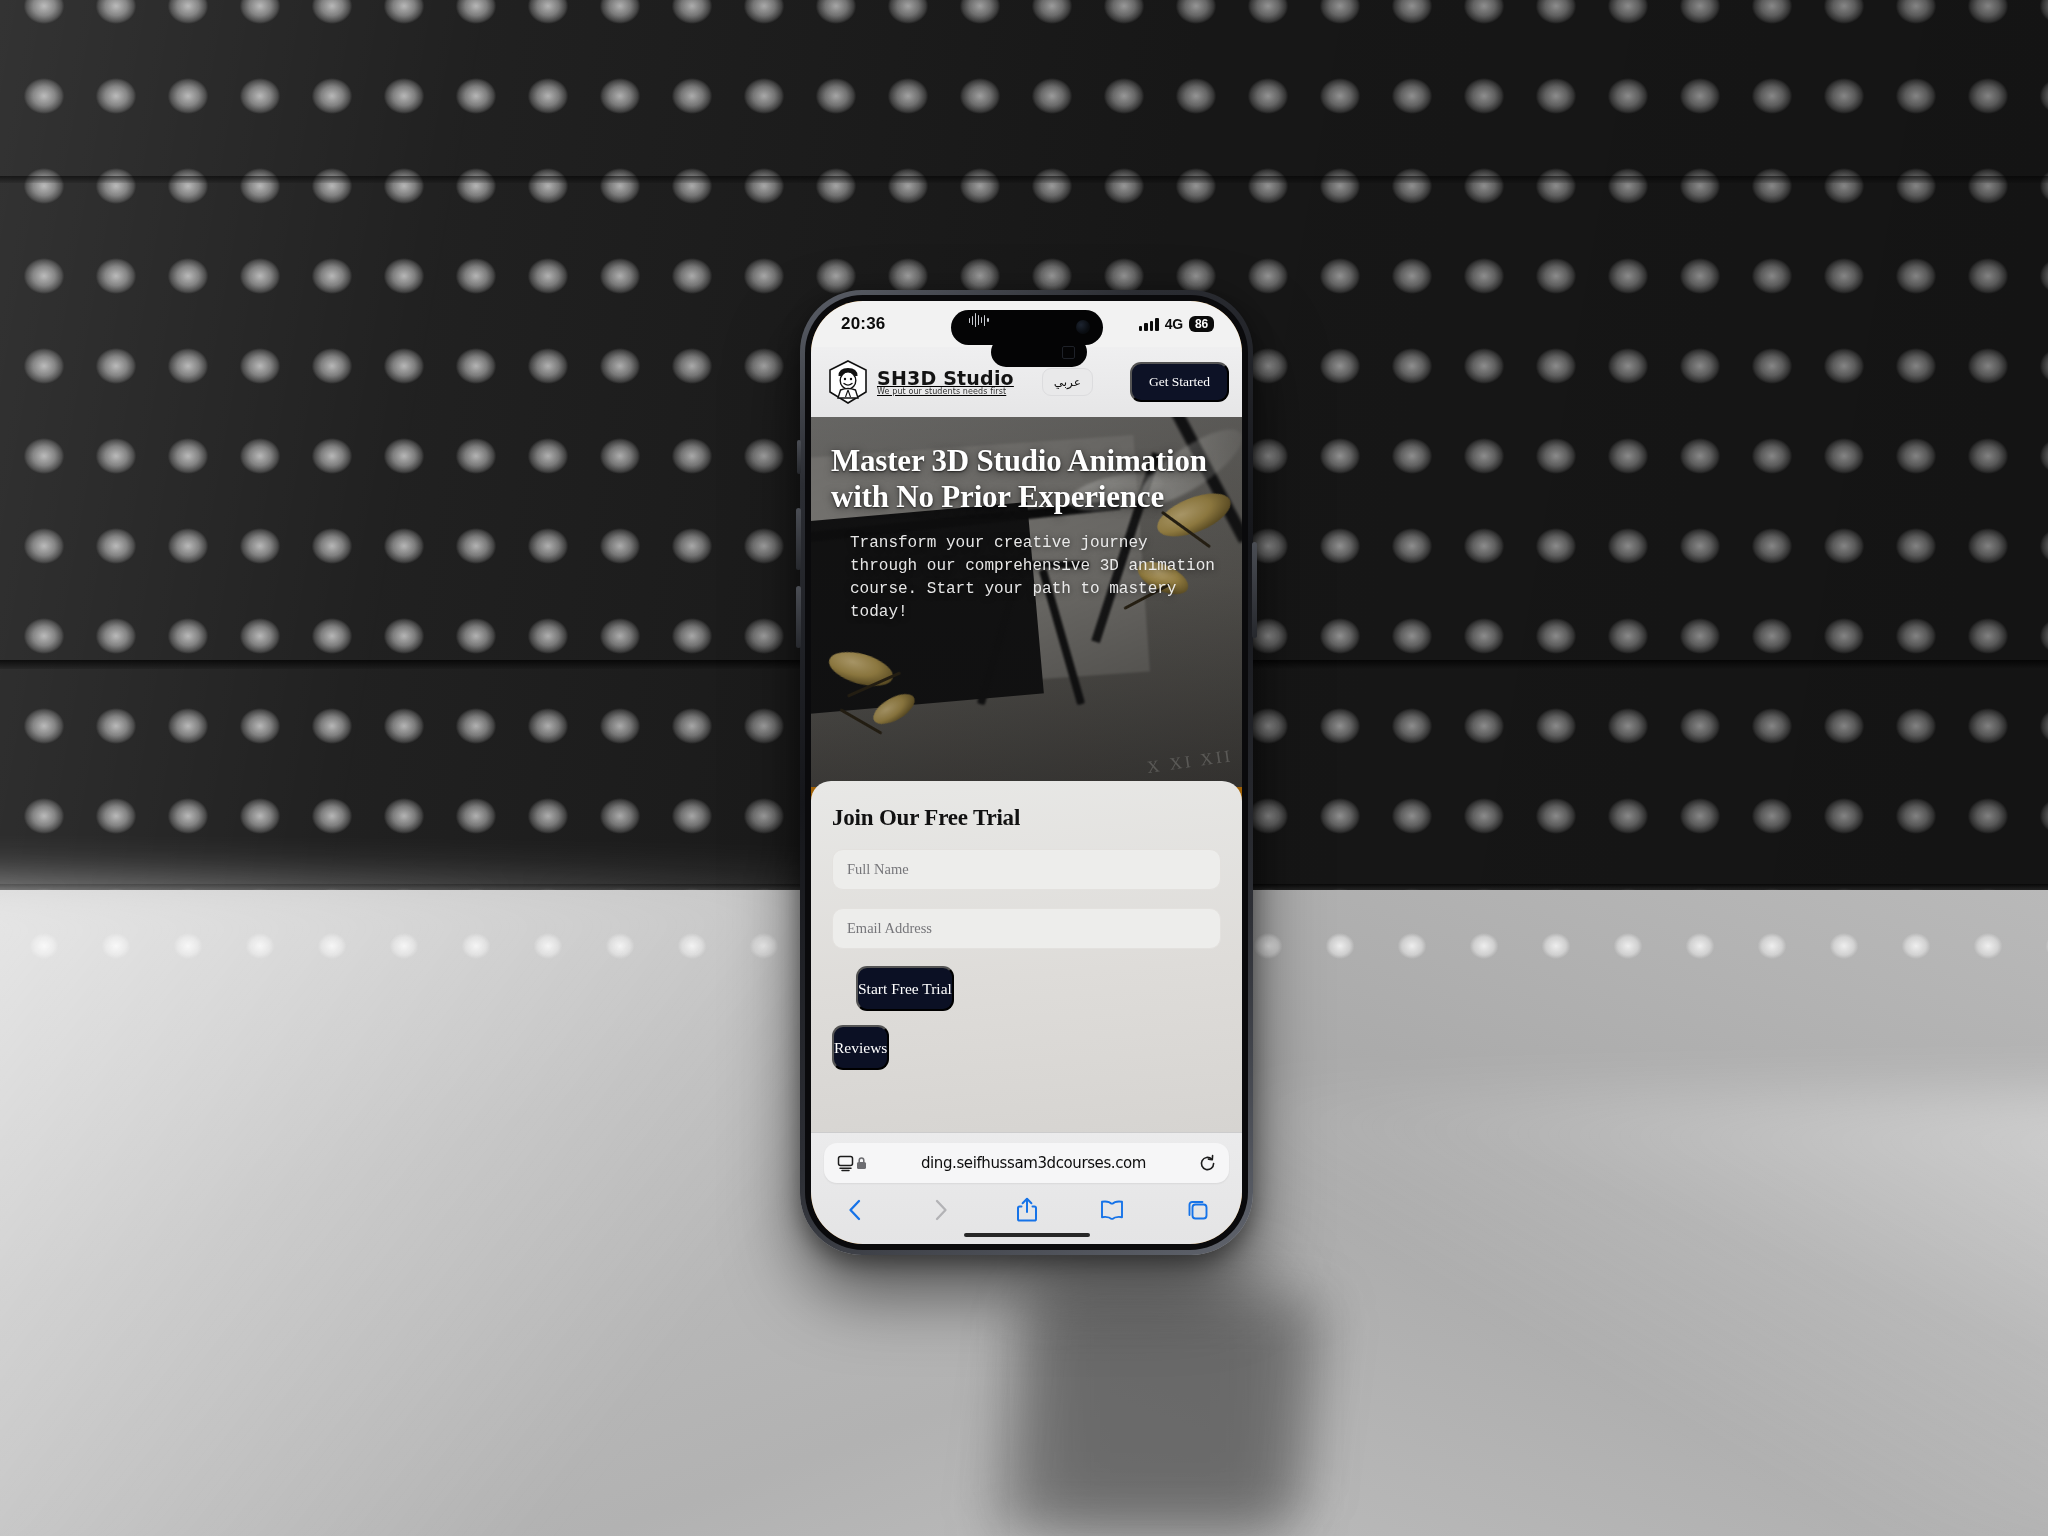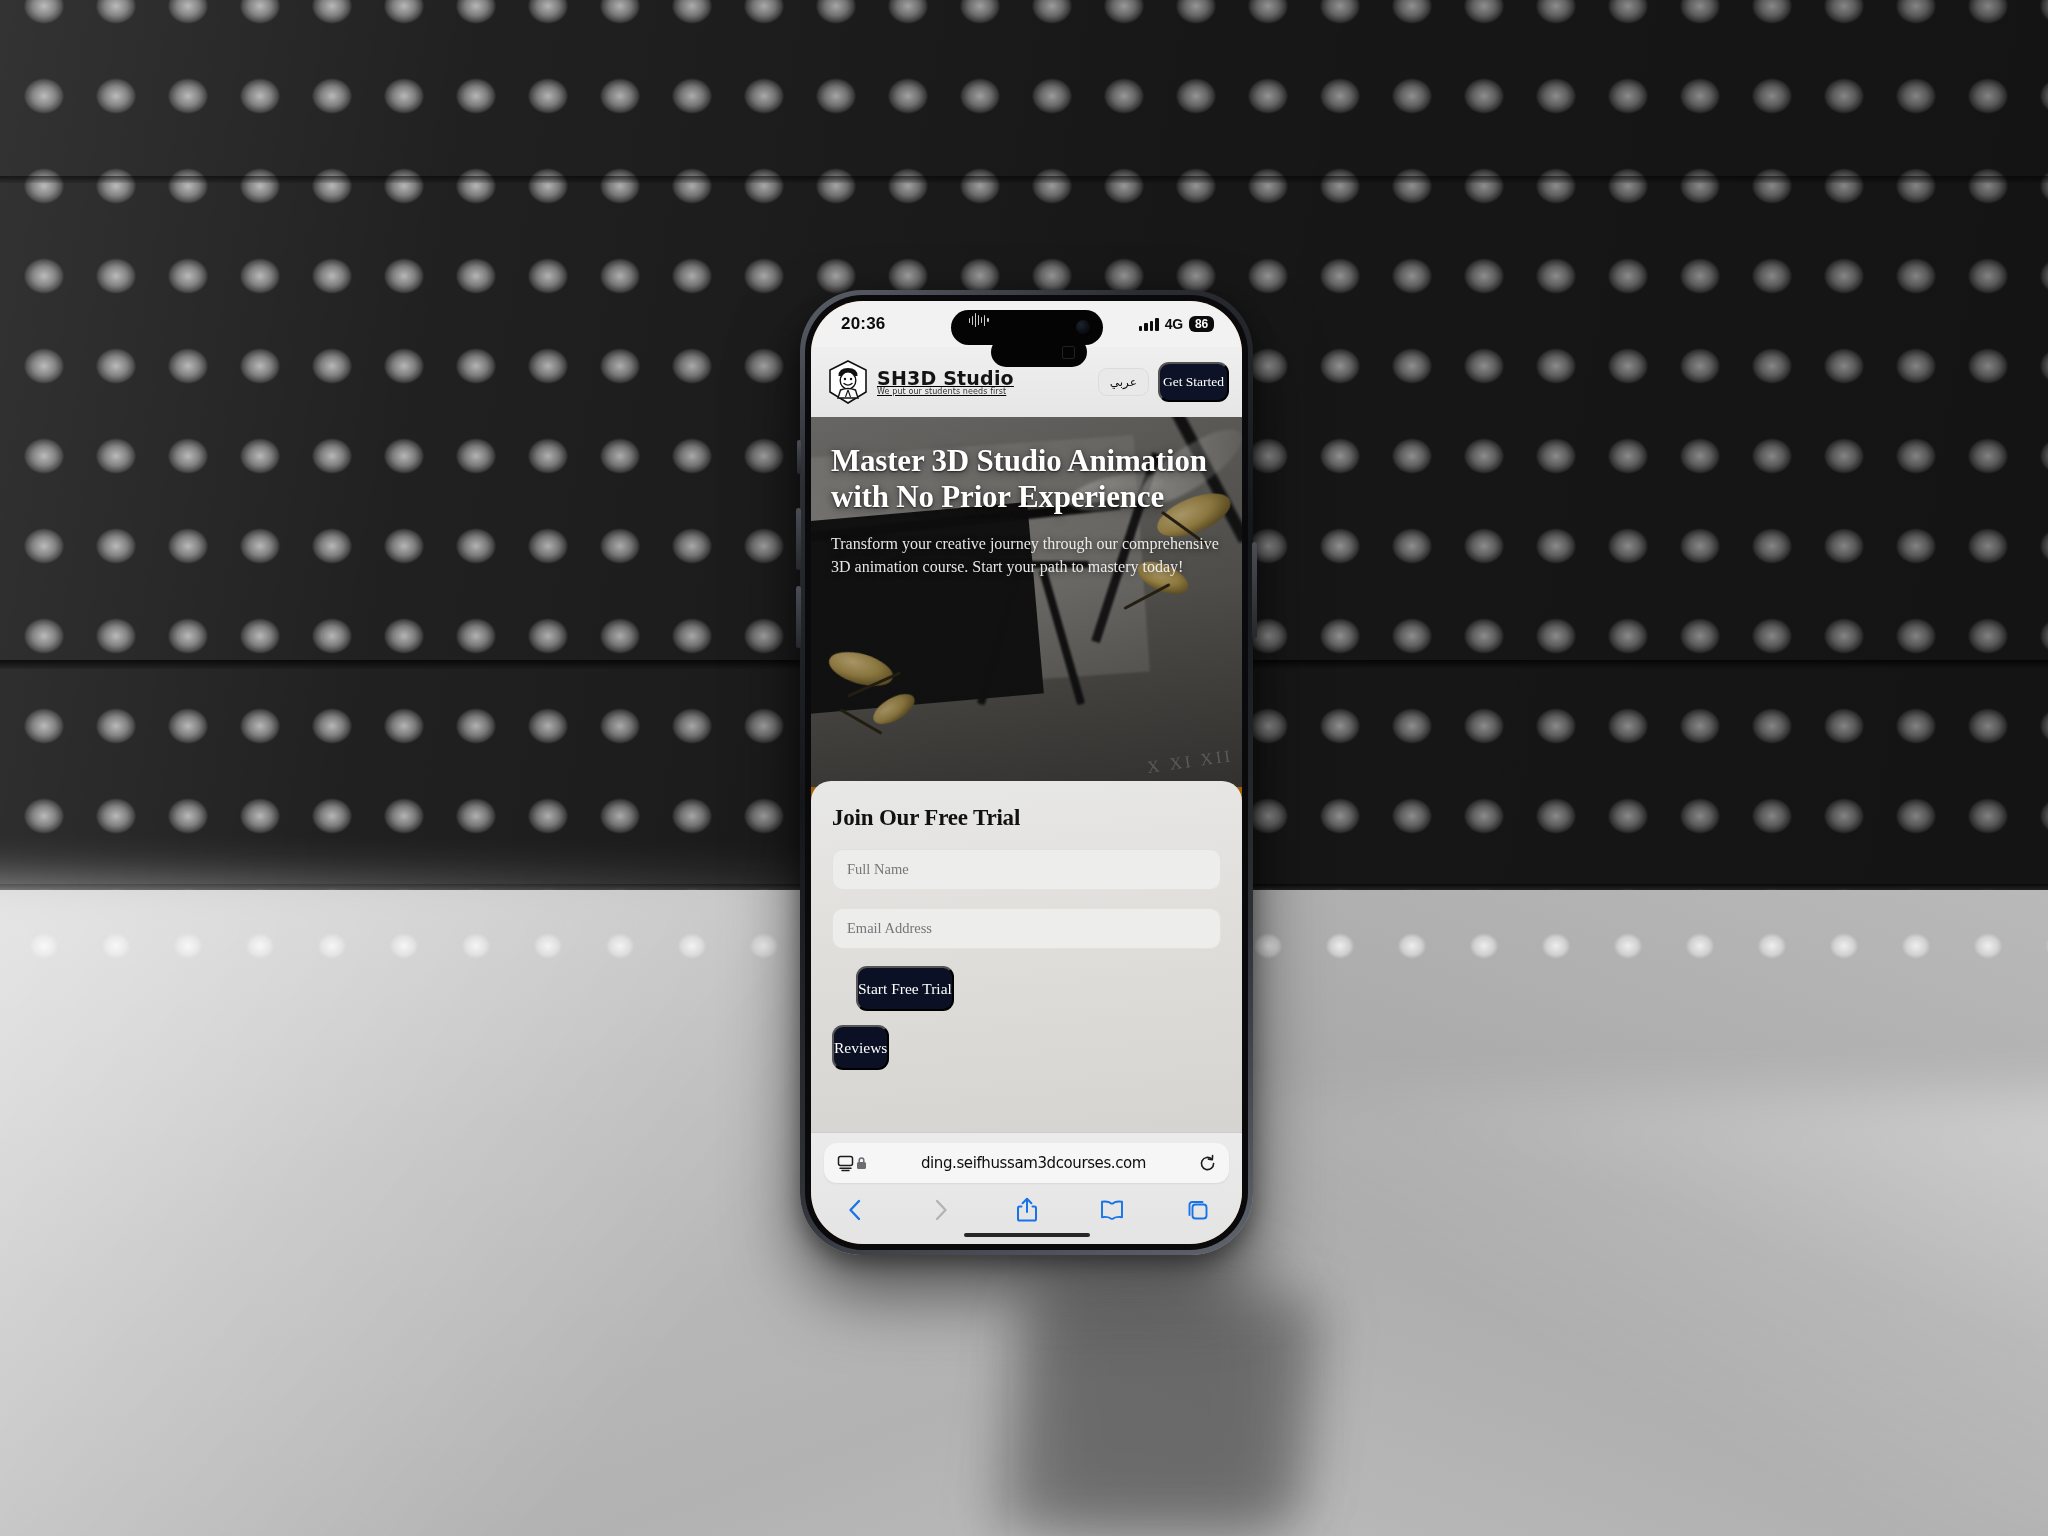--- a/index.html
+++ b/index.html
@@ -296,25 +296,26 @@
     padding: 7px 11px;
     font-size: 12px;
     color: #111;
     font-family: "DejaVu Sans", sans-serif;
     line-height: 1;
   }
   .btn-cta {
     background: #0d1226;
     color: #fff;
     border-radius: 11px;
-    padding: 11px 3px;
+    padding: 11px 17px;
     font-size: 13.5px;
     font-family: "Liberation Serif", serif;
     line-height: 1;
     white-space: nowrap;
+    margin-left: 28px;
   }
 
   
   .hero {
     position: relative;
     flex: 0 0 370px;
     overflow: hidden;
     background: #6d6a63;
   }
   
@@ -424,25 +425,26 @@
     font-family: "Liberation Serif", serif;
     font-weight: 700;
     font-size: 31px;
     line-height: 1.17;
     color: #ffffff;
     text-shadow: 0 2px 8px rgba(0,0,0,0.55), 0 1px 2px rgba(0,0,0,0.65);
     letter-spacing: -0.2px;
   }
   .hero-sub {
     margin-top: 16px;
-    font-family: Liberation Serif, serif;
+    font-family: Liberation Mono, monospace;
     font-size: 16px;
     line-height: 1.45;
     color: rgba(243,243,243,0.94);
     text-shadow: 0 1px 6px rgba(0,0,0,0.6);
+    margin-left: 19px;
   }
 
   
   .trial {
     position: relative;
     flex: 1 1 auto;
     background: linear-gradient(175deg, #e8e8e6 0%, #dedcd9 55%, #d6d4d1 100%);
     border-radius: 20px 20px 0 0;
     margin-top: -6px;
     padding: 24px 21px 0 21px;

